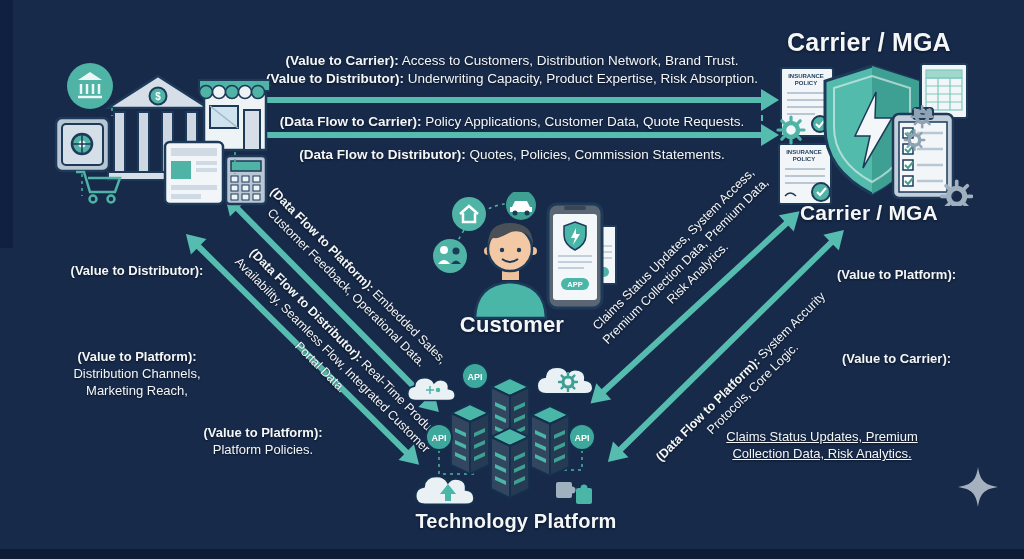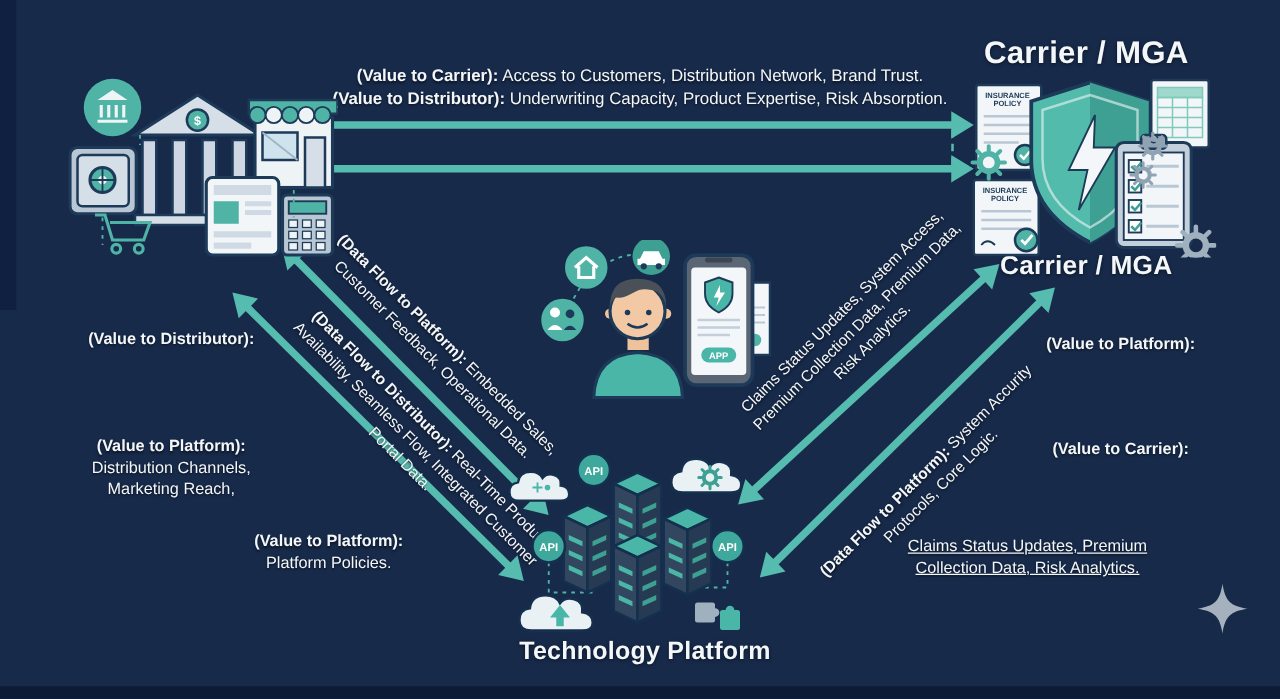--- a/index.html
+++ b/index.html
@@ -78,29 +78,38 @@
   <div class="arrow a-h2"></div>
   <div class="dashv" style="left:239px;"></div>
   <div class="dashv" style="left:761px;"></div>
   <div class="arrow a-l1"></div>
   <div class="arrow a-l2"></div>
   <div class="arrow a-r1"></div>
   <div class="arrow a-r2"></div>
 
   <div class="title t-carrier-top">Carrier / MGA</div>
   <div class="title t-carrier-mid">Carrier / MGA</div>
+  <div class="title t-customer">Customer</div>
   <div class="title t-platform">Technology Platform</div>
 
   <div class="topline" style="top:53px;">
     <b>(Value to Carrier):</b>
     <span>Access to Customers, Distribution Network, Brand Trust.</span>
   </div>
   <div class="topline" style="top:71px;">
     <b>(Value to Distributor):</b>
     <span>Underwriting Capacity, Product Expertise, Risk Absorption.</span>
+  </div>
+  <div class="topline" style="top:114px;">
+    <b>(Data Flow to Carrier):</b>
+    <span>Policy Applications, Customer Data, Quote Requests.</span>
+  </div>
+  <div class="topline" style="top:147px;">
+    <b>(Data Flow to Distributor):</b>
+    <span>Quotes, Policies, Commission Statements.</span>
   </div>
 
   <div class="diag d-l1">
     <b>(Data Flow to Platform):</b>
     <span>Embedded Sales, Customer Feedback, Operational Data.</span>
   </div>
   <div class="diag d-l2">
     <b>(Data Flow to Distributor):</b>
     <span>Real-Time Product Availability, Seamless Flow, Integrated Customer Portal Data.</span>
   </div>

